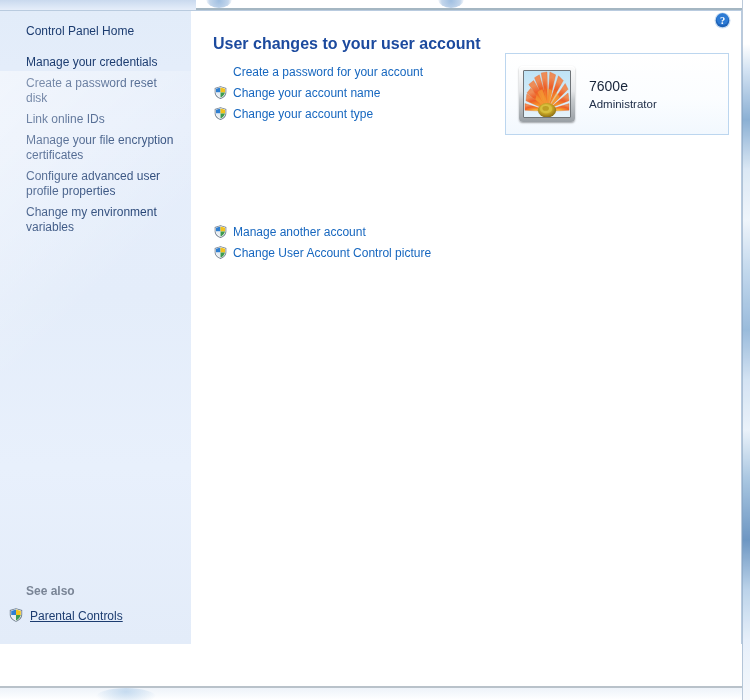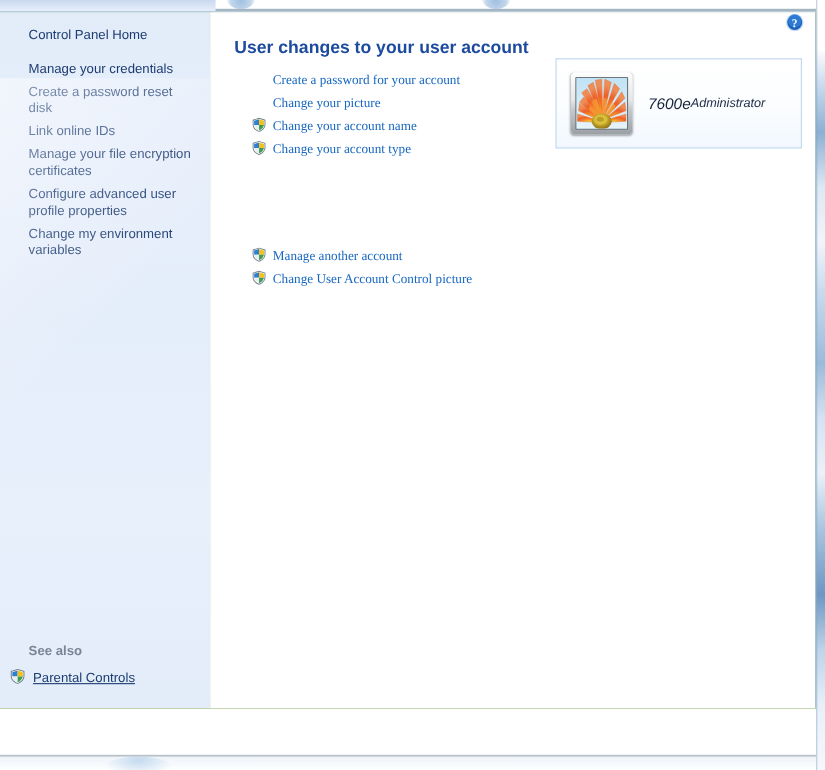--- a/index.html
+++ b/index.html
@@ -56,21 +56,21 @@
     background: #5a7a8f;
     opacity: .55;
   }
 
   
   .content-pane {
     position: absolute;
     left: 0; top: 10px;
     width: 742px;
     height: 634px;
-    background: #4d7c0f;
+    background: #4c1d95;
     border-top: 1px solid #b9cbdf;
     border-right: 1px solid #b9cbdf;
     box-sizing: border-box;
     overflow: hidden;
   }
 
   
   .sidebar {
     position: absolute;
     left: 0; top: 0;
@@ -163,22 +163,21 @@
   .help-button {
     position: absolute;
     right: 10px;
     top: 1px;
     width: 17px; height: 17px;
     cursor: pointer;
   }
 
   .task-group {
     position: absolute;
-    left: 37px;
-    font-family: Liberation Serif, serif;
+    left: 22px;
   }
   .task-group.primary { top: 50px; }
   .task-group.secondary { top: 164px; margin-top: 46px; }
 
   .task-row {
     display: flex;
     align-items: center;
     min-height: 21px;
     cursor: pointer;
   }
@@ -227,22 +226,22 @@
     height: 100%;
     border-radius: 1px;
     overflow: hidden;
     border: 1px solid #6f7478;
     box-sizing: border-box;
     background: #bfe0f2;
   }
   .account-meta {
     margin-left: 14px;
     display: flex;
+    flex-direction: column;
     justify-content: center;
-    font-style: italic;
   }
   .account-name {
     color: #17243a;
     font-size: 14px;
     line-height: 18px;
   }
   .account-role {
     color: #22304a;
     font-size: 11.5px;
     line-height: 16px;
@@ -375,24 +374,20 @@
         </svg>
       </div>
 
       <div class="task-group primary">
 
         <div class="task-row">
           <span class="shield-slot"></span>
           <span class="task-label">Create a password for your account</span>
         </div>
 
-        <div class="task-row">
-          <span class="shield-slot"></span>
-          <span class="task-label">Change your picture</span>
-        </div>
 
         <div class="task-row">
           <span class="shield-slot">
             <svg width="15" height="15" viewBox="0 0 16 16" aria-hidden="true">
               <path d="M8 1.2 L14.2 3.1 L14.2 7.6 C14.2 11.1 11.6 13.6 8 14.8 C4.4 13.6 1.8 11.1 1.8 7.6 L1.8 3.1 Z" fill="#6f7d8c"></path>
               <path d="M8 2.1 L13.3 3.7 L13.3 7.6 C13.3 10.6 11.1 12.8 8 13.9 C4.9 12.8 2.7 10.6 2.7 7.6 L2.7 3.7 Z" fill="#ffffff"></path>
               <path d="M8 2.6 L8 8.1 L3.2 8.1 L3.2 4.05 Z" fill="#2f7fd1"></path>
               <path d="M8 2.6 L12.8 4.05 L12.8 8.1 L8 8.1 Z" fill="#f2c21c"></path>
               <path d="M3.2 8.1 L8 8.1 L8 13.4 C5.6 12.5 3.9 10.7 3.2 8.6 Z" fill="#e9eef2"></path>
               <path d="M8 8.1 L12.8 8.1 C12.1 10.7 10.4 12.5 8 13.4 Z" fill="#3f9b4f"></path>

